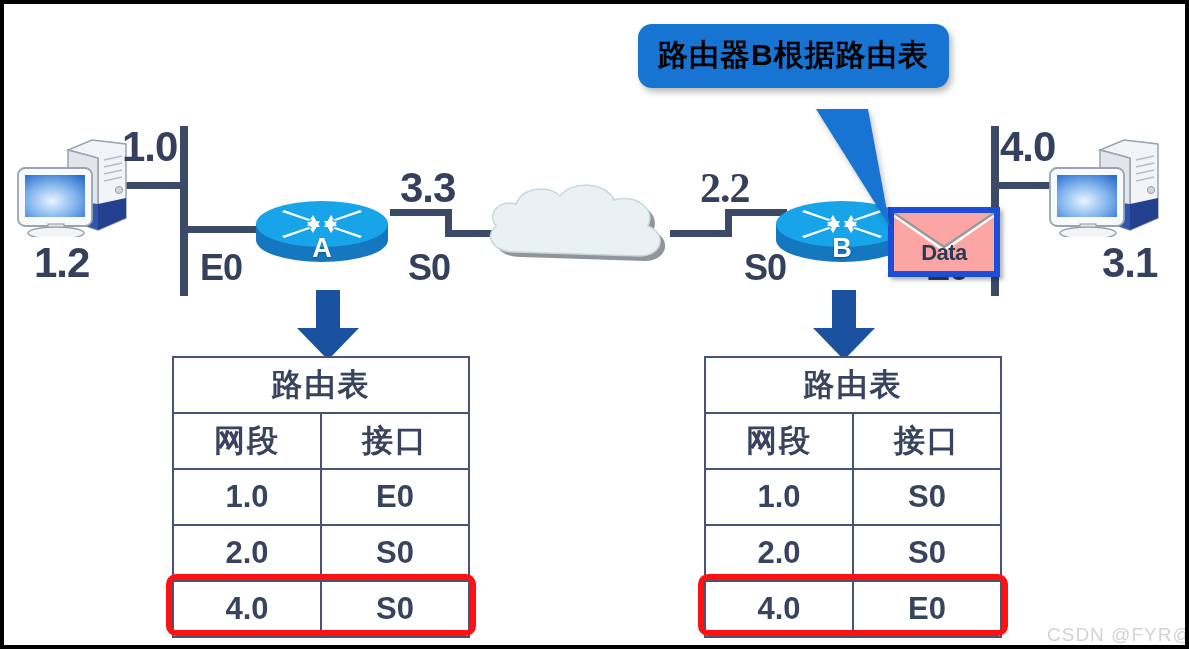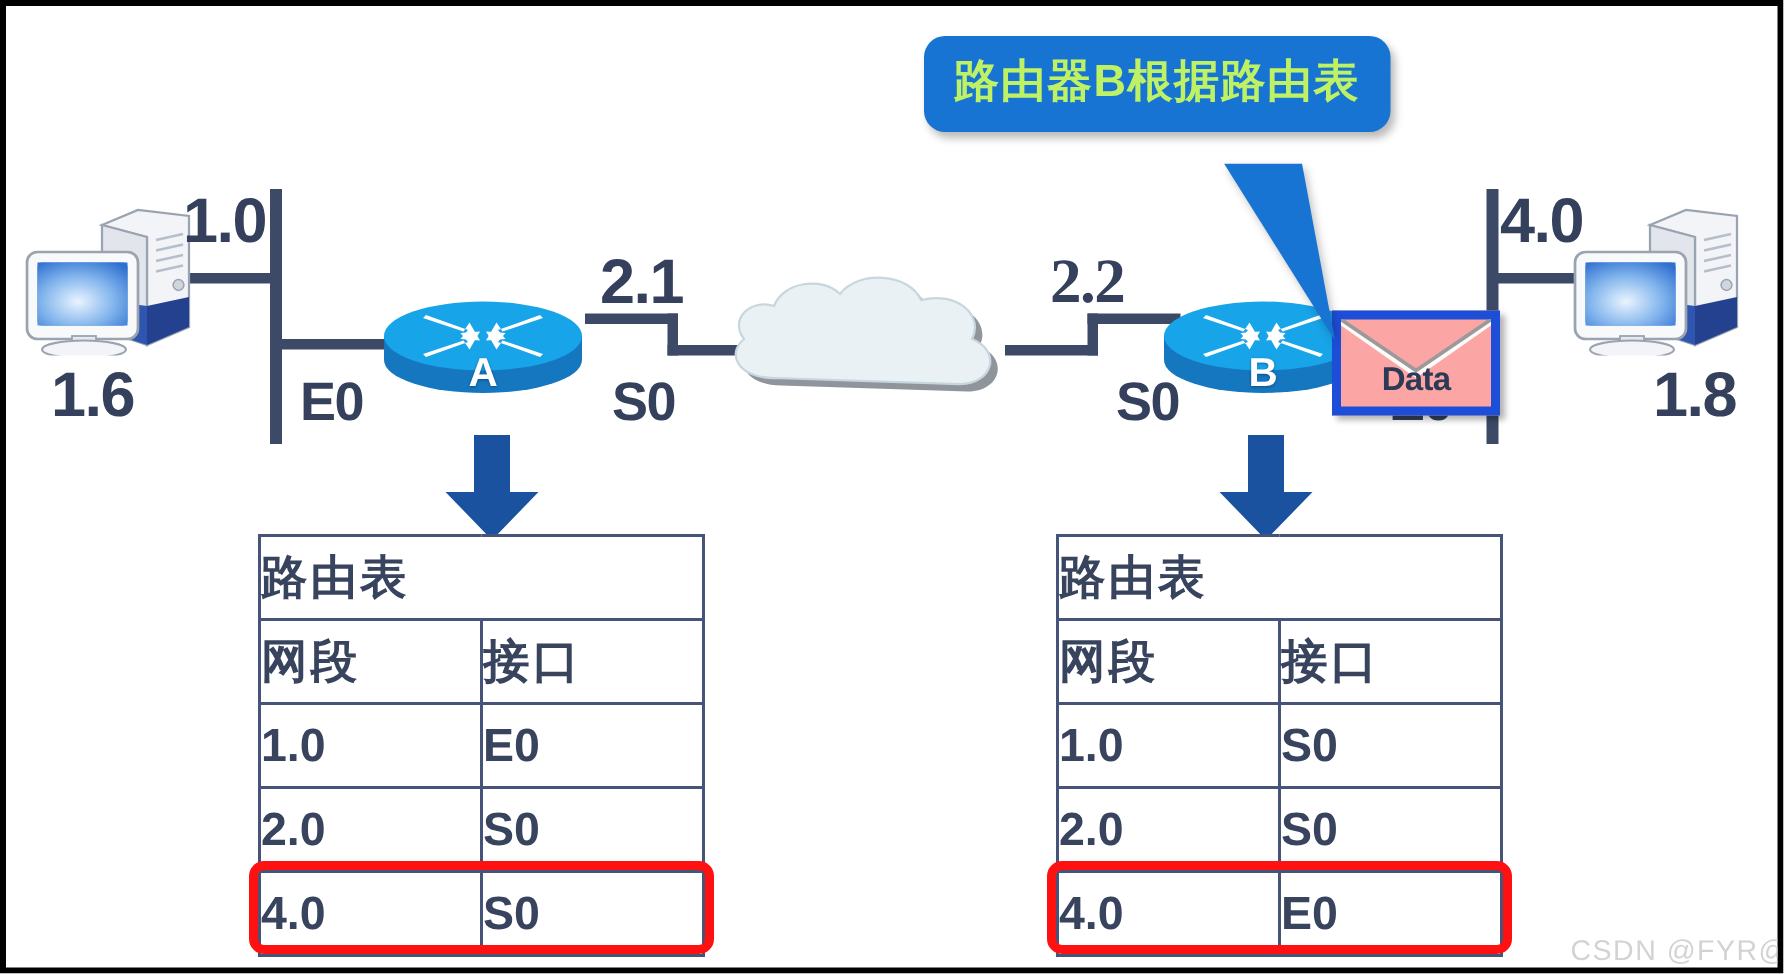--- a/index.html
+++ b/index.html
@@ -44,26 +44,27 @@
 
   
   .cloud { width: 200px; height: 95px; }
 
   
   .callout {
     background: #1874d2;
     border-radius: 14px;
     box-shadow: 3px 4px 6px rgba(0,0,0,.28);
     padding: 12px 20px 14px 20px;
-    color: #bef264;
+    color: #000000;
     font-weight: bold;
     font-size: 30px;
     line-height: 1.28;
     letter-spacing: 1px;
     white-space: nowrap;
+    margin-left: 22px;
   }
   .callout-tail { filter: drop-shadow(2px 3px 3px rgba(0,0,0,.25)); }
 
   
   .envelope {
     width: 100px; height: 58px;
     background: #fca5a5;
     border: 6px solid #1d4ed8;
     box-shadow: 3px 3px 4px rgba(0,0,0,.3);
   }
@@ -75,21 +76,21 @@
   }
 
   
   .rt-table {
     border-collapse: collapse;
     background: #ffffff;
     table-layout: fixed;
   }
   .rt-table td {
     border: 2px solid #47547a;
-    text-align: left;
+    text-align: center;
     color: #38435e;
     font-weight: bold;
     font-size: 31px;
     height: 54px;
     padding: 0;
   }
   .rt-title { font-size: 33px; letter-spacing: 2px; }
   .rt-head  { font-size: 33px; letter-spacing: 2px; }
   .rt-col   { width: 146px; }
 
@@ -154,39 +155,39 @@
         <radialGradient id="scr1" cx="45%" cy="62%" r="75%">
           <stop offset="0%" stop-color="#eaf4ff"></stop>
           <stop offset="55%" stop-color="#7fb3ec"></stop>
           <stop offset="100%" stop-color="#2f6fd0"></stop>
         </radialGradient>
       </defs>
       <rect x="36" y="92" width="16" height="8" fill="#e6eaf0" stroke="#9aa3b0" stroke-width="1.2"></rect>
       <ellipse cx="44" cy="101" rx="28" ry="6" fill="#f2f4f7" stroke="#9aa3b0" stroke-width="1.4"></ellipse>
     </svg>
   </div>
-  <div class="abs net-label lbl-big" style="left:30px; top:238px;">1.6</div>
+  <div class="abs net-label lbl-big" style="left:30px; top:238px;">1.2</div>
   <div class="abs net-label lbl-big" style="left:118px; top:122px;">1.0</div>
 
   <div class="abs router" style="left:250px; top:190px;">
     <svg viewBox="0 0 136 72" width="136" height="72">
       <path d="M2 30 L2 46 A66 22 0 0 0 134 46 L134 30 Z" fill="#1577c0"></path>
       <ellipse cx="68" cy="30" rx="66" ry="23" fill="#18a4e8"></ellipse>
       <g fill="#ffffff">
         <path d="M30 16 L58 26 L53 32 L66 33 L59 21 L55 27 L28 18 Z"></path>
         <path d="M106 16 L78 26 L83 32 L70 33 L77 21 L81 27 L108 18 Z"></path>
         <path d="M30 44 L58 34 L53 28 L66 27 L59 39 L55 33 L28 42 Z"></path>
         <path d="M106 44 L78 34 L83 28 L70 27 L77 39 L81 33 L108 42 Z"></path>
       </g>
     </svg>
     <div class="router-name">A</div>
   </div>
   <div class="abs net-label lbl-port" style="left:196px; top:246px;">E0</div>
   <div class="abs net-label lbl-port" style="left:404px; top:246px;">S0</div>
-  <div class="abs net-label lbl-big" style="left:396px; top:163px;">2.1</div>
+  <div class="abs net-label lbl-big" style="left:396px; top:163px;">3.3</div>
 
   <div class="abs cloud" style="left:474px; top:176px;">
     <svg viewBox="0 0 200 95" width="200" height="95">
       <path d="M38 72 C14 72 6 56 18 46 C8 33 22 19 38 24 C44 8 70 4 82 16
                C94 0 128 2 136 20 C160 14 178 30 170 46 C190 54 184 76 162 76 Z" fill="#222b38" opacity="0.5" transform="translate(5,5)"></path>
       <path d="M38 72 C14 72 6 56 18 46 C8 33 22 19 38 24 C44 8 70 4 82 16
                C94 0 128 2 136 20 C160 14 178 30 170 46 C190 54 184 76 162 76 Z" fill="#e9f1f5" stroke="#c8d6de" stroke-width="1.5"></path>
     </svg>
   </div>
 
@@ -243,21 +244,21 @@
         <radialGradient id="scr2" cx="45%" cy="62%" r="75%">
           <stop offset="0%" stop-color="#eaf4ff"></stop>
           <stop offset="55%" stop-color="#7fb3ec"></stop>
           <stop offset="100%" stop-color="#2f6fd0"></stop>
         </radialGradient>
       </defs>
       <rect x="36" y="92" width="16" height="8" fill="#e6eaf0" stroke="#9aa3b0" stroke-width="1.2"></rect>
       <ellipse cx="44" cy="101" rx="28" ry="6" fill="#f2f4f7" stroke="#9aa3b0" stroke-width="1.4"></ellipse>
     </svg>
   </div>
-  <div class="abs net-label lbl-big" style="left:1098px; top:238px;">1.8</div>
+  <div class="abs net-label lbl-big" style="left:1098px; top:238px;">3.1</div>
 
   <svg class="abs" width="86" height="72" style="left:281px; top:286px;">
     <g filter="">
       <path d="M31 0 L55 0 L55 38 L74 38 L43 70 L12 38 L31 38 Z" fill="#1b52a0"></path>
     </g>
   </svg>
   <svg class="abs" width="86" height="72" style="left:797px; top:286px;">
     <path d="M31 0 L55 0 L55 38 L74 38 L43 70 L12 38 L31 38 Z" fill="#1b52a0"></path>
   </svg>
 

